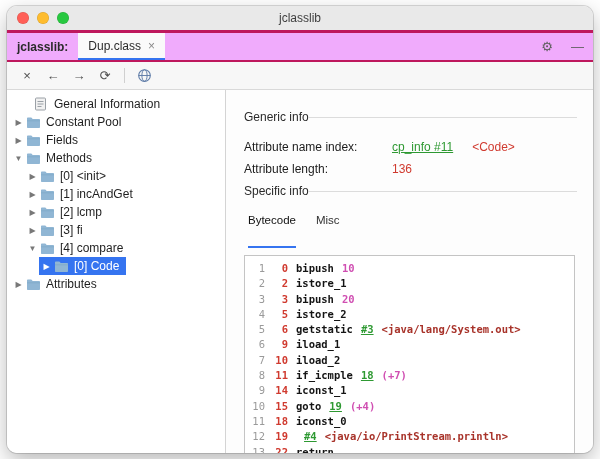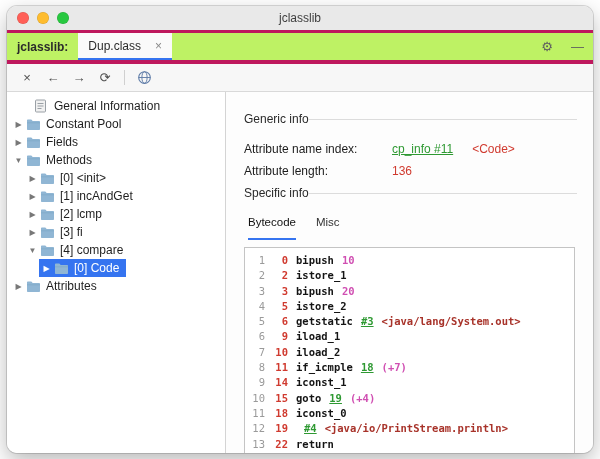--- a/index.html
+++ b/index.html
@@ -8,24 +8,24 @@
     background:#fff;overflow:hidden;display:flex;flex-direction:column;
     box-shadow:0 8px 22px rgba(0,0,0,.28),0 0 0 1px rgba(0,0,0,.14);}
   
   .titlebar{height:24px;background:#e9e9e9;border-bottom:3px solid #be185d;
     display:flex;align-items:center;position:relative;flex:0 0 auto;}
   .traffic{display:flex;gap:8px;padding-left:10px;z-index:2;}
   .light{width:12px;height:12px;border-radius:50%;box-shadow:inset 0 0 0 .5px rgba(0,0,0,.15);}
   .light.red{background:#ff5f57}.light.yellow{background:#febc2e}.light.green{background:#28c840}
   .title{position:absolute;left:0;right:0;text-align:center;font-size:12px;color:#3f3f3f;}
   
-  .tabbar{height:27px;background:#bef264;border-bottom:4px solid #be185d;display:flex;
+  .tabbar{height:27px;background:#f0abfc;border-bottom:2px solid #be185d;display:flex;
     align-items:center;font-size:12px;color:#2b2b2b;flex:0 0 auto;}
   .tab-prefix{padding:0 10px;font-weight:bold;}
-  .tab{height:100%;display:flex;align-items:center;gap:14px;padding:0 10px;background:#fafafa;
+  .tab{height:100%;display:flex;align-items:center;gap:7px;padding:0 10px;background:#fafafa;
     border-bottom:2px solid #3574f0;box-sizing:border-box;}
   .tab-close{color:#8a8a8a;font-size:12px;line-height:1;}
   .tab-spacer{flex:1}
   .tb-right{color:#5f5f5f;padding:0 9px;font-size:13px;}
   
   .toolbar{height:27px;background:#f7f7f7;border-bottom:1px solid #d9d9d9;display:flex;
     align-items:center;padding-left:8px;gap:2px;flex:0 0 auto;}
   .tool-btn{width:24px;height:20px;display:flex;align-items:center;justify-content:center;
     color:#505050;font-size:13px;}
   .tool-sep{width:1px;height:15px;background:#d0d0d0;margin:0 5px;}
@@ -44,21 +44,21 @@
     color:#1c1c1c;overflow:hidden;min-width:0;}
   .section-head{display:flex;align-items:center;gap:0;margin:8px 0 16px;}
   .section-title{white-space:nowrap;color:#2a2a2a;}
   .section-rule{flex:1;height:1px;background:#dcdcdc;}
   .info-row{display:flex;margin:8px 0;align-items:baseline;}
   .info-label{width:148px;flex:0 0 auto;}
   .link{color:#2e9932;text-decoration:underline;}
   .red{color:#d03a2f;}
   .extra{margin-left:19px;}
   .info-tabs{display:flex;gap:20px;margin:12px 2px 7px 4px;font-size:11.5px;color:#333;}
-  .info-tab{padding-bottom:10px;}
+  .info-tab{padding-bottom:20px;}
   .info-tab.active{border-bottom:2px solid #3574f0;color:#111;}
   .code-box{border:1px solid #c4c4c4;background:#fff;margin-right:2px;padding:5px 6px;
     font-family:"DejaVu Sans Mono","Liberation Mono",monospace;font-size:10.5px;
     line-height:15.3px;height:211px;box-sizing:border-box;overflow:hidden;}
   .code-line{display:flex;white-space:pre;}
   .lineno{width:14px;text-align:right;color:#9a9a9a;margin-right:9px;flex:0 0 auto;}
   .offset{width:14px;text-align:right;color:#d03a2f;font-weight:bold;margin-right:8px;flex:0 0 auto;}
   .mnemonic{font-weight:bold;color:#141414;}
   .operand{margin-left:8px;font-weight:bold;}
   .tok-imm{color:#d04fb2;}

